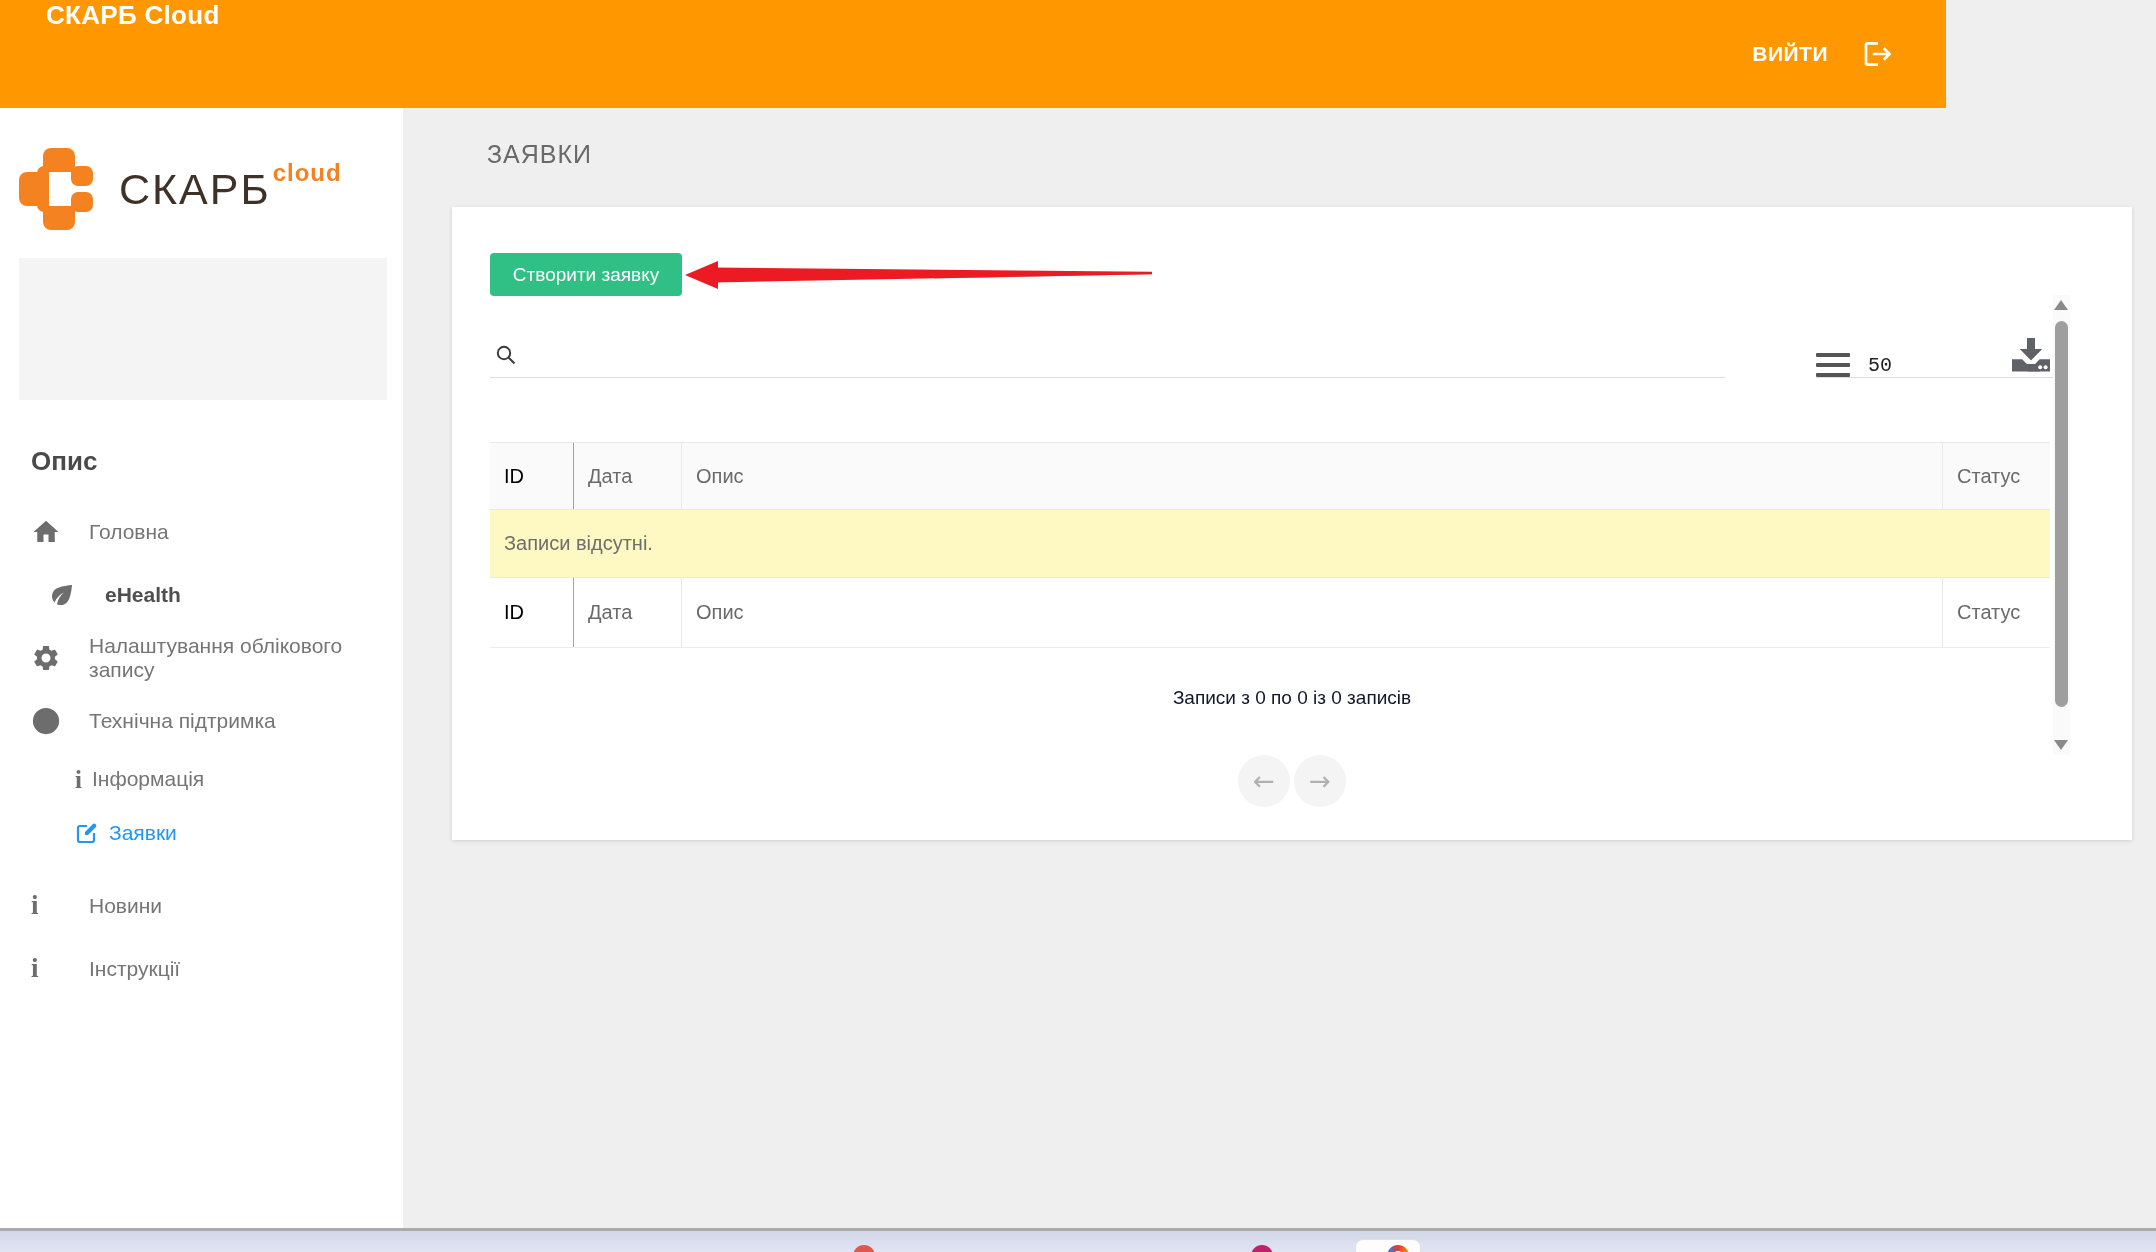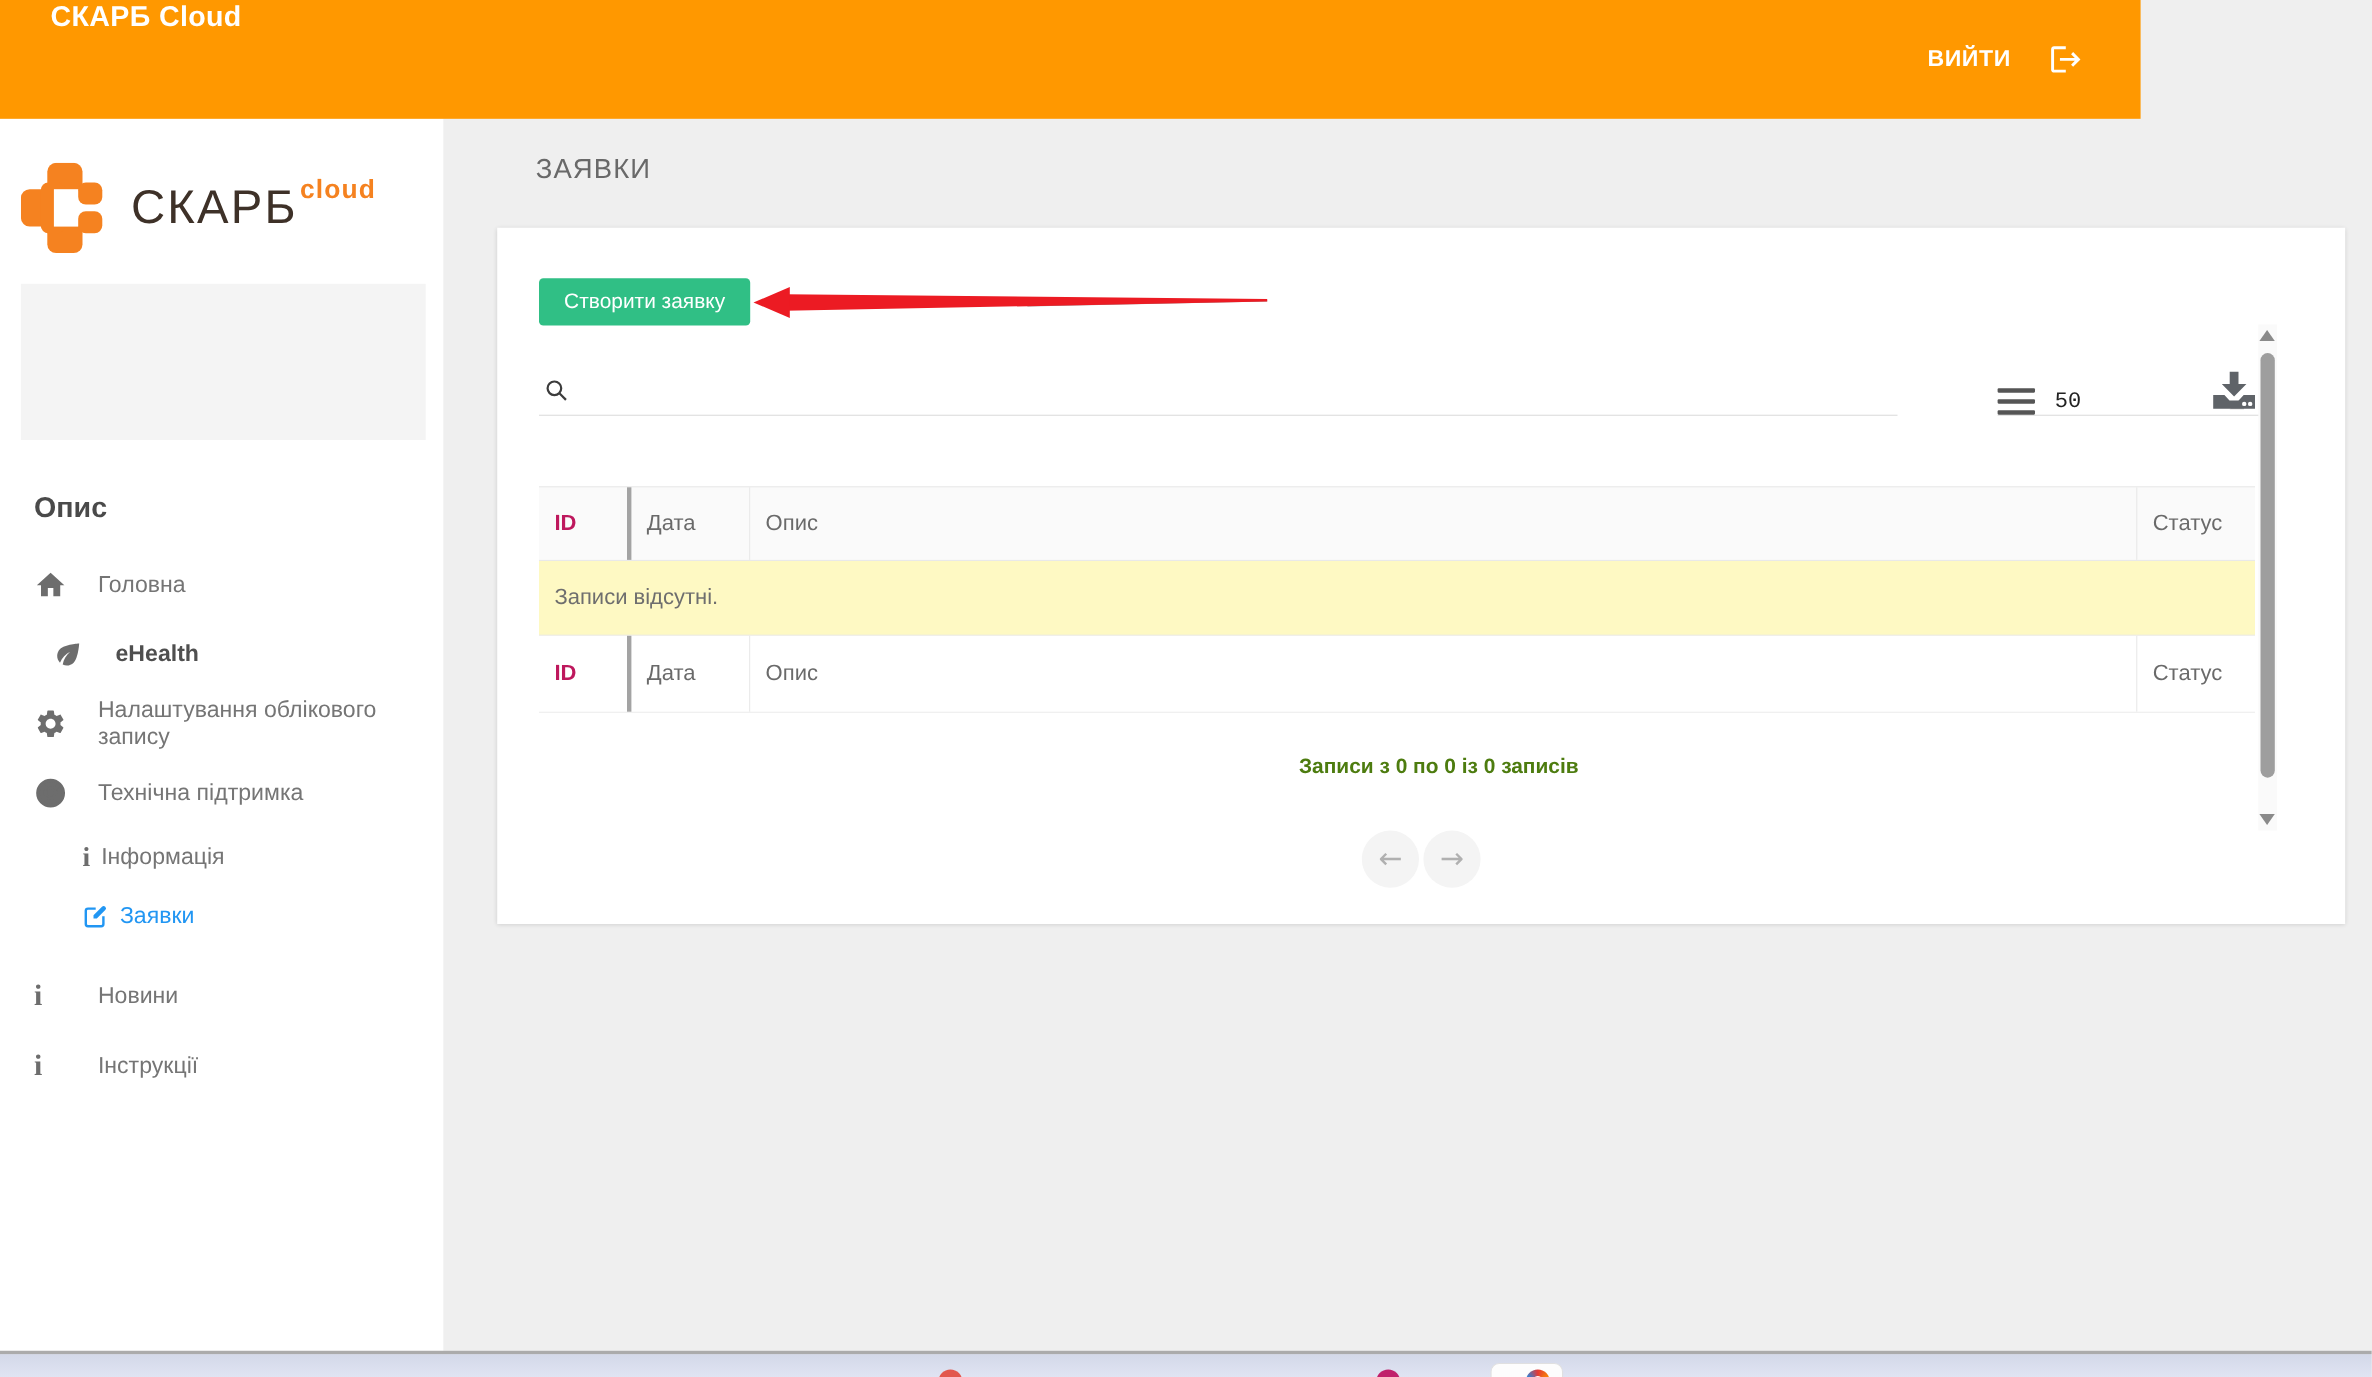--- a/index.html
+++ b/index.html
@@ -103,27 +103,27 @@
     border-left:7px solid transparent; border-right:7px solid transparent; border-top:10px solid #8a8a8a;
   }
   .vscroll .thumb { position:absolute; top:26px; left:2px; width:13px; height:386px; background:#9e9e9e; border-radius:7px; cursor:grab; }
 
   
   .table-area { position:absolute; left:38px; top:235px; width:1560px; font-size:20px; }
   .t-row { display:flex; align-items:stretch; }
   .t-head { height:68px; background:#fafafa; border-top:1px solid #e9e9e9; border-bottom:1px solid #e9e9e9; }
   .t-foot { height:70px; background:#fff; border-bottom:1px solid #ededed; }
   .t-cell { display:flex; align-items:center; padding-left:14px; color:#6a6a6a; }
-  .c-id { width:84px; border-right:4px solid #a3a3a3; font-weight:bold; color:#be185d; }
+  .c-id { width:84px; border-right:1px solid #a3a3a3; font-weight:normal; color:#000000; }
   .c-date { width:108px; border-right:1px solid #e9e9e9; }
   .c-desc { flex:1; }
   .c-status { width:108px; border-left:1px solid #e9e9e9; }
   .t-empty { height:68px; border-bottom:1px solid #e9e9e9; display:flex; align-items:center; padding-left:14px; color:#6e6e6e; background:#fef9c3; }
 
-  .table-info { position:absolute; left:16px; top:480px; width:1680px; text-align:center; color:#4d7c0f; font-size:19px;font-weight:bold; }
+  .table-info { position:absolute; left:0; top:480px; width:1680px; text-align:center; color:#0f172a; font-size:19px; }
   .pagination { position:absolute; left:0; top:548px; width:1680px; display:flex; justify-content:center; gap:4px; }
   .page-btn {
     width:52px; height:52px; border-radius:50%; background:#f4f4f4; border:none; cursor:pointer;
     color:#b0b0b0; font-size:26px; display:flex; align-items:center; justify-content:center;
     font-family:"DejaVu Sans",sans-serif;
   }
 
   
   .taskbar {
     position:absolute; left:0; bottom:0; width:2156px; height:24px;

